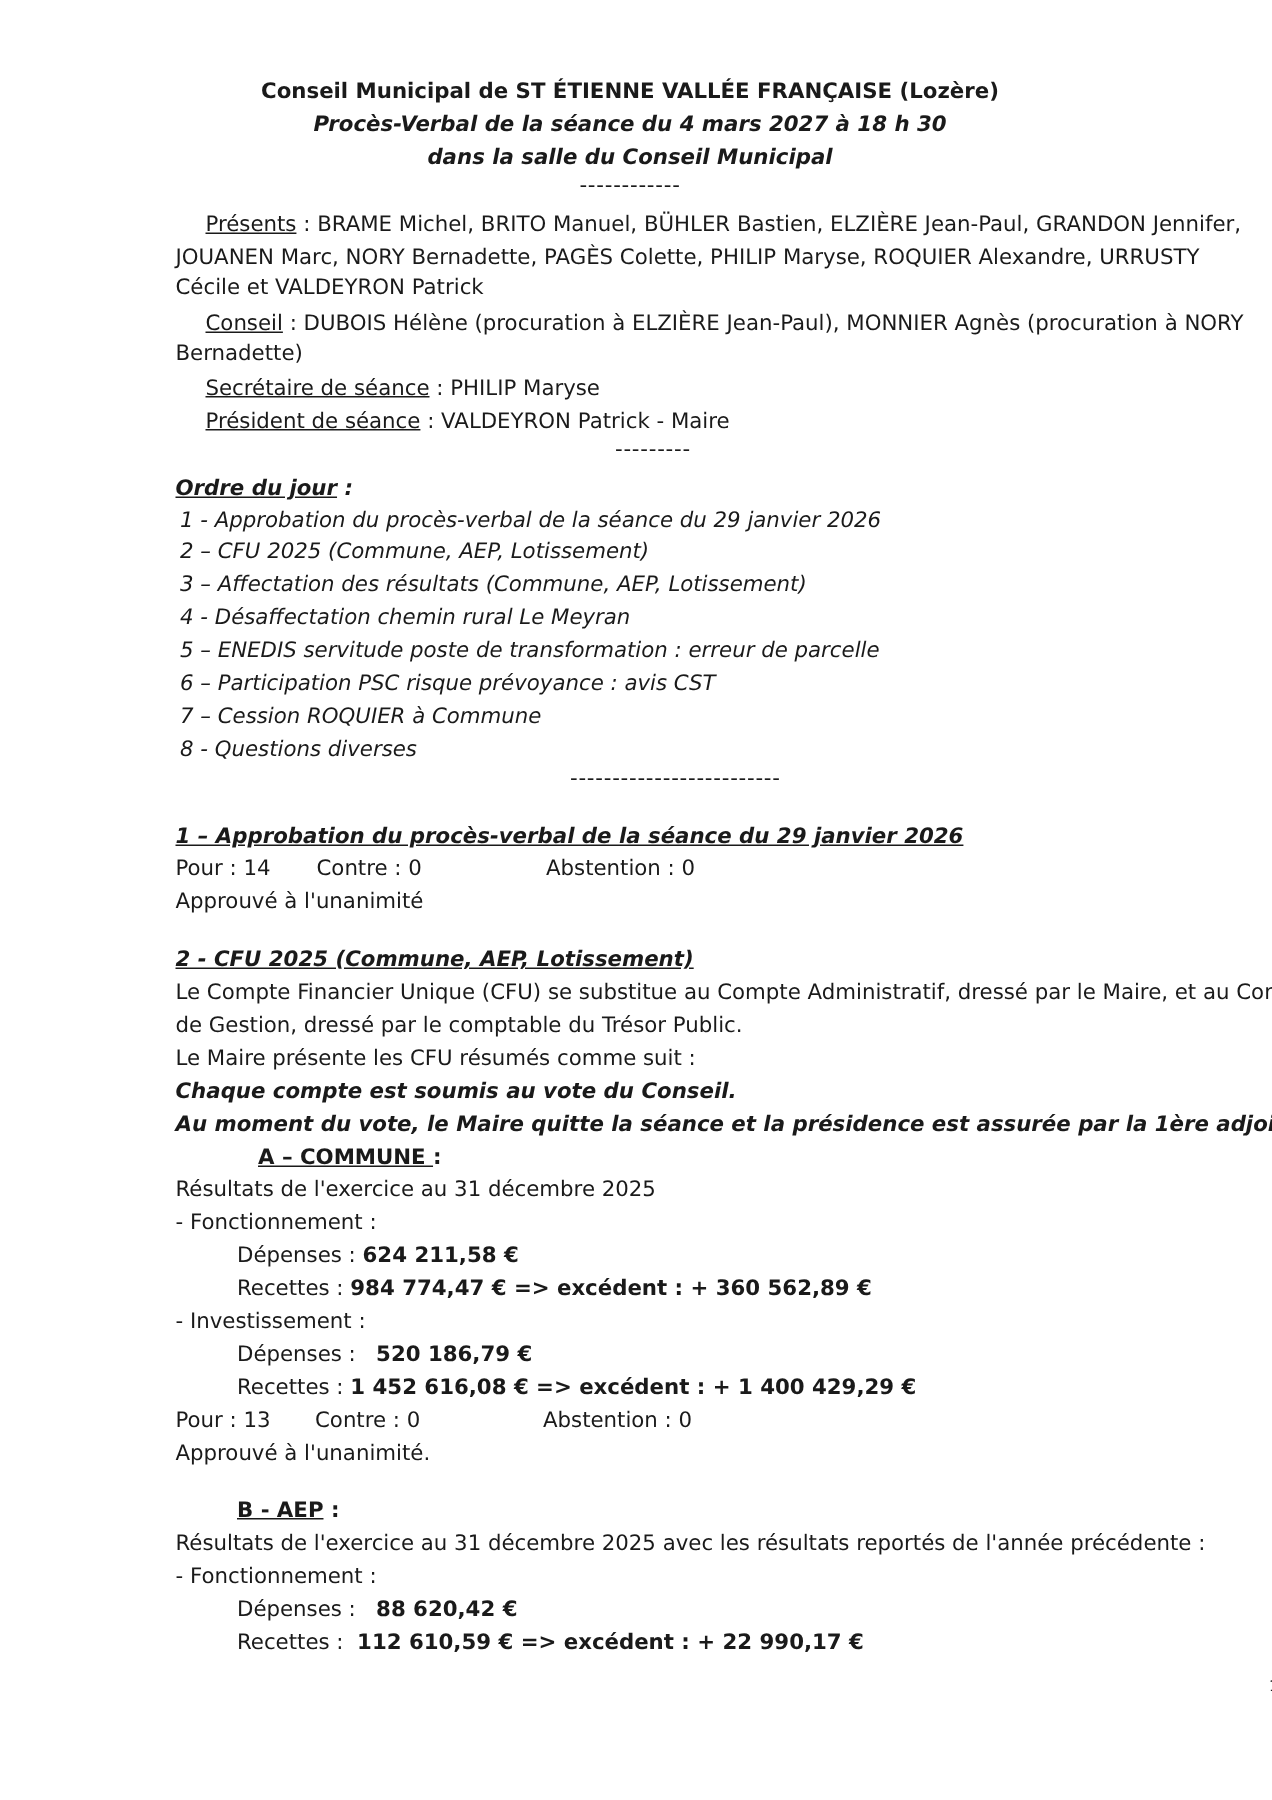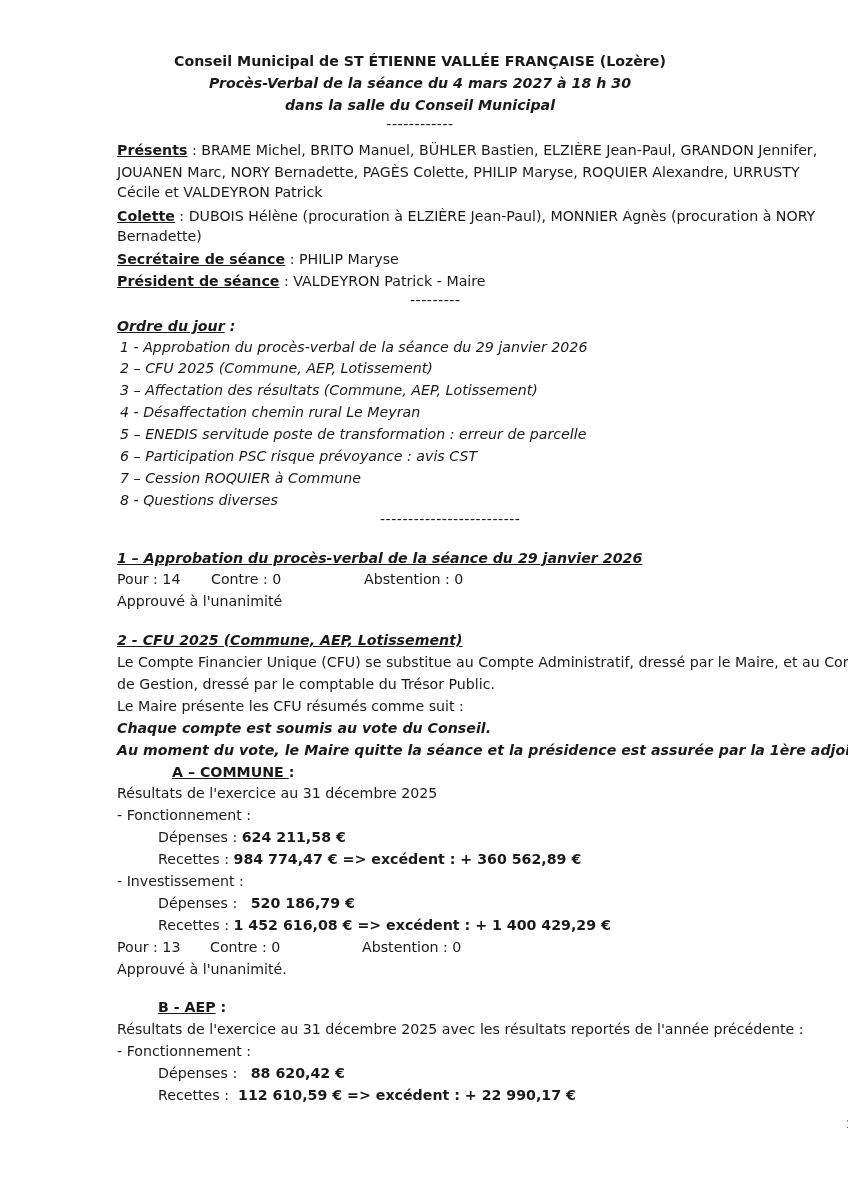--- a/index.html
+++ b/index.html
@@ -4,42 +4,42 @@
 <style>
   html, body { margin: 0; padding: 0; background: #ffffff; }
   body { width: 848px; height: 1200px; position: relative; overflow: hidden;
     font-family: "DejaVu Sans", sans-serif; color: #1a1a1a; font-size: 14.2px; }
   .page { position: absolute; left: 0; top: 0; width: 848px; height: 1200px; }
   .line { position: absolute; white-space: nowrap; line-height: 20px; }
   .center { left: 0; width: 840px; text-align: center; }
   .b { font-weight: bold; }
   .i { font-style: italic; }
   .u { text-decoration: underline; }
-  .lbl { font-weight: bold; text-decoration: underline; }
+  .lbl { font-weight: normal; text-decoration: underline; margin-left: 20px; }
   .sep { letter-spacing: 0.5px; }
   .tab { display: inline-block; }
 </style>
 </head>
 <body>
 
 <div class="page">
 
   <div class="line center b" style="top:51px;">Conseil Municipal de ST ÉTIENNE VALLÉE FRANÇAISE (Lozère)</div>
   <div class="line center b i" style="top:73px;">Procès-Verbal de la séance du 4 mars 2027 à 18 h 30</div>
   <div class="line center b i" style="top:95px;">dans la salle du Conseil Municipal</div>
   <div class="line center sep" style="top:114px;">------------</div>
 
   <div class="line" style="left:117px; top:140px;">
     <span class="lbl">Présents</span><span> : BRAME Michel, BRITO Manuel, BÜHLER Bastien,  ELZIÈRE Jean-Paul, GRANDON Jennifer,</span>
   </div>
   <div class="line" style="left:117px; top:162px;">JOUANEN Marc,  NORY Bernadette, PAGÈS Colette, PHILIP Maryse, ROQUIER Alexandre, URRUSTY</div>
   <div class="line" style="left:117px; top:182px;">Cécile et VALDEYRON Patrick</div>
 
   <div class="line" style="left:117px; top:206px;">
-    <span class="lbl">Colette</span><span> : DUBOIS Hélène (procuration à ELZIÈRE Jean-Paul), MONNIER Agnès (procuration à NORY</span>
+    <span class="lbl">Conseil</span><span> : DUBOIS Hélène (procuration à ELZIÈRE Jean-Paul), MONNIER Agnès (procuration à NORY</span>
   </div>
   <div class="line" style="left:117px; top:226px;">Bernadette)</div>
 
   <div class="line" style="left:117px; top:249px;">
     <span class="lbl">Secrétaire de séance</span><span> : PHILIP Maryse</span>
   </div>
   <div class="line" style="left:117px; top:271px;">
     <span class="lbl">Président de séance</span><span> :  VALDEYRON Patrick - Maire</span>
   </div>
   <div class="line sep" style="left:410px; top:290px;">---------</div>

